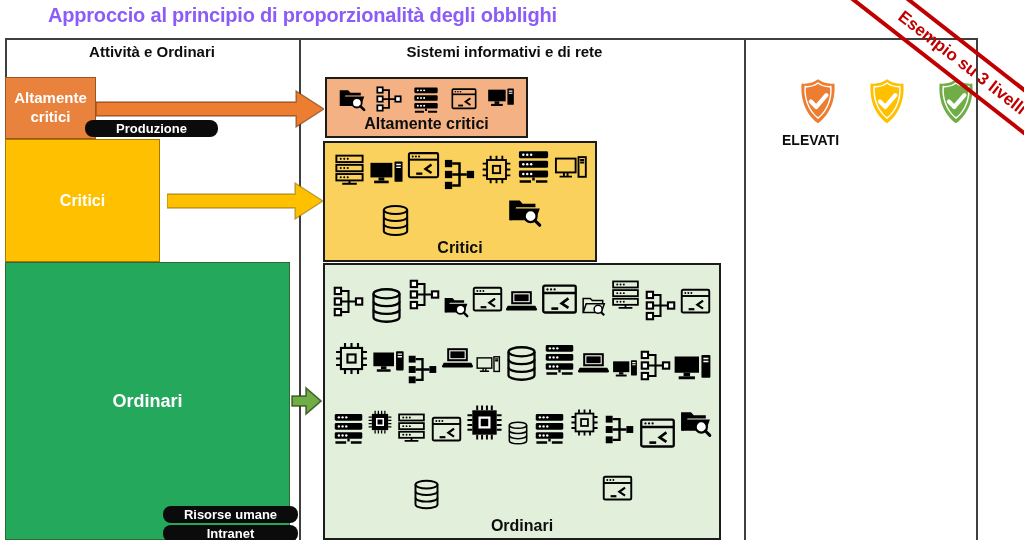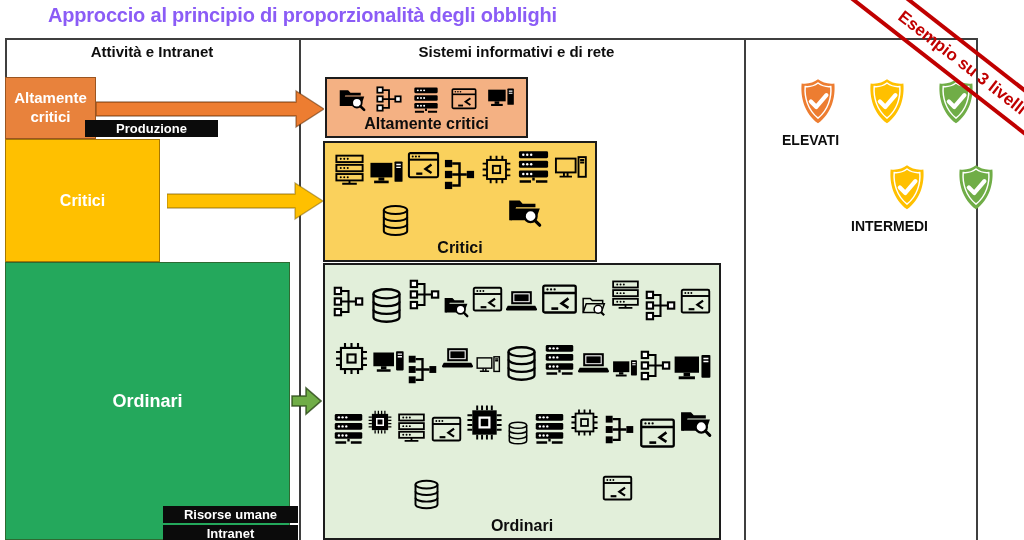--- a/index.html
+++ b/index.html
@@ -10,32 +10,32 @@
   }
   .title { position:absolute; left:8px; top:4px; font-size:20px; font-weight:bold; color:#8b5cf6; letter-spacing:-0.2px;margin-left:40px; }
 
   
   .frame { position:absolute; left:5px; top:38px; width:973px; height:510px; border:2px solid #3f3f3f; }
   .vline { position:absolute; top:38px; width:2px; height:502px; background:#3f3f3f; }
   .v1 { left:299px; } .v2 { left:744px; }
 
   .col-header { position:absolute; top:43px; font-size:15px; font-weight:bold; text-align:center; color:#0d0d0d; }
   .h-left { left:5px; width:294px; }
-  .h-mid { left:301px; width:407px;margin-left:12px; }
+  .h-mid { left:301px; width:407px; }
   .h-right { left:746px; width:231px; }
 
   
   .act { position:absolute; display:flex; align-items:center; justify-content:center; text-align:center; color:#fff; font-weight:bold; border:1px solid rgba(60,30,0,0.45); }
   .act-0 { left:5px; top:77px; width:91px; height:62px; font-size:15px; line-height:1.25; }
   .act-1 { left:5px; top:139px; width:155px; height:123px; font-size:16px; }
   .act-2 { left:5px; top:262px; width:285px; height:278px; font-size:18px; }
   .act-2 .act-label { position:relative; top:0px; }
 
   
-  .pill { position:absolute; background:#0b0b0b; color:#fff; font-weight:bold; font-size:13px; text-align:center; border-radius:0; line-height:17px; height:17px; }
+  .pill { position:absolute; background:#0b0b0b; color:#fff; font-weight:bold; font-size:13px; text-align:center; border-radius:8px; line-height:17px; height:17px; }
   .p-produzione { left:85px; top:120px; width:133px; }
   .p-fatturazione { left:150px; top:224px; width:136px; }
   .p-ancillari { left:150px; top:243px; width:136px; }
   .p-risorse { left:163px; top:506px; width:135px; }
   .p-intranet { left:163px; top:525px; width:135px; }
 
   
   .arrow { position:absolute; }
   .a-0 { left:96px; top:89px; }
   .a-1 { left:167px; top:181px; }
@@ -213,21 +213,21 @@
 
 <div class="canvas">
   <div class="title">Approccio al principio di proporzionalità degli obblighi</div>
 
   <div class="banner">Esempio su 3 livelli</div>
 
   <div class="frame"></div>
   <div class="vline v1"></div>
   <div class="vline v2"></div>
 
-  <div class="col-header h-left">Attività e Intranet</div>
+  <div class="col-header h-left">Attività e Ordinari</div>
   <div class="col-header h-mid">Sistemi informativi e di rete</div>
 
   <div class="act act-0" style="background-color: rgb(232, 130, 60);">
     <span class="act-label">Altamente critici</span>
   </div>
   <div class="act act-1" style="background-color: rgb(255, 192, 0);">
     <span class="act-label">Critici</span>
   </div>
   <div class="act act-2" style="background-color: rgb(36, 168, 92);">
     <span class="act-label">Ordinari</span>
@@ -519,26 +519,13 @@
         <svg class="shield" style="color: rgb(255, 192, 0);">
           <use href="#i-shield" xlink:href="#i-shield"></use>
         </svg>
       </div>
       <div class="shield-cell">
         <svg class="shield" style="color: rgb(112, 173, 71);">
           <use href="#i-shield" xlink:href="#i-shield"></use>
         </svg>
       </div>
     </div>
-  <div class="shield-row r-1">
-      <div class="shield-cell">
-        <svg class="shield" style="color: rgb(255, 192, 0);">
-          <use href="#i-shield" xlink:href="#i-shield"></use>
-        </svg>
-        <div class="ob-label">INTERMEDI</div>
-      </div>
-      <div class="shield-cell">
-        <svg class="shield" style="color: rgb(112, 173, 71);">
-          <use href="#i-shield" xlink:href="#i-shield"></use>
-        </svg>
-      </div>
-    </div>
 </div>
 
 </body></html>

